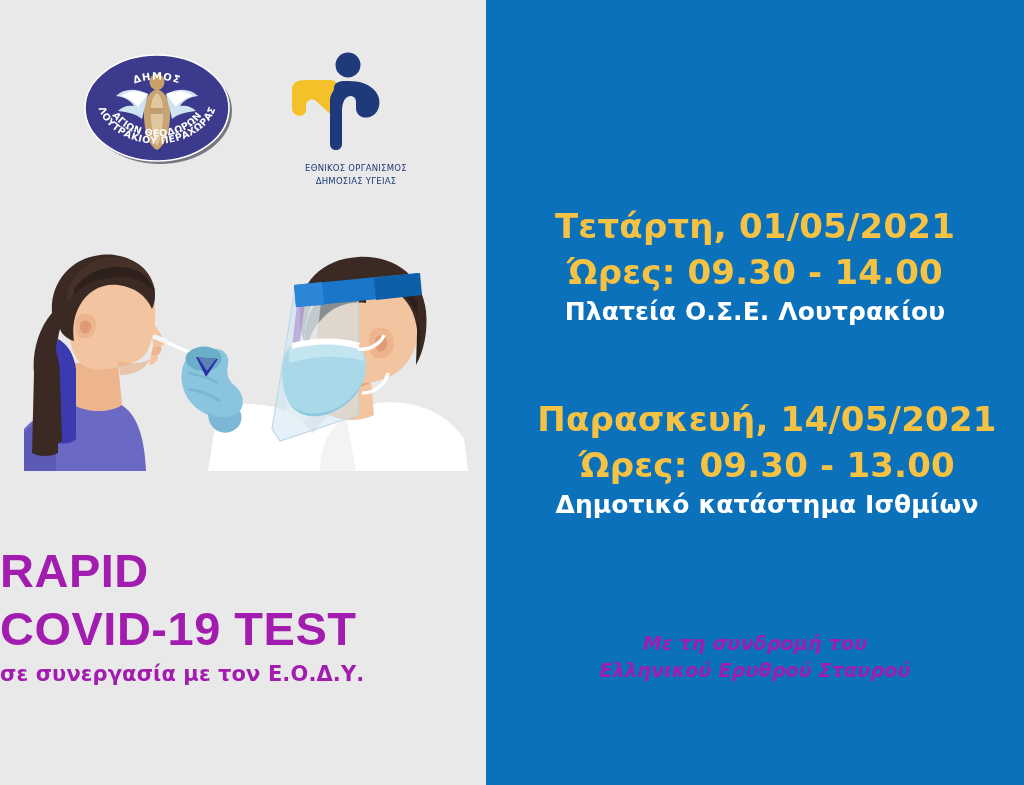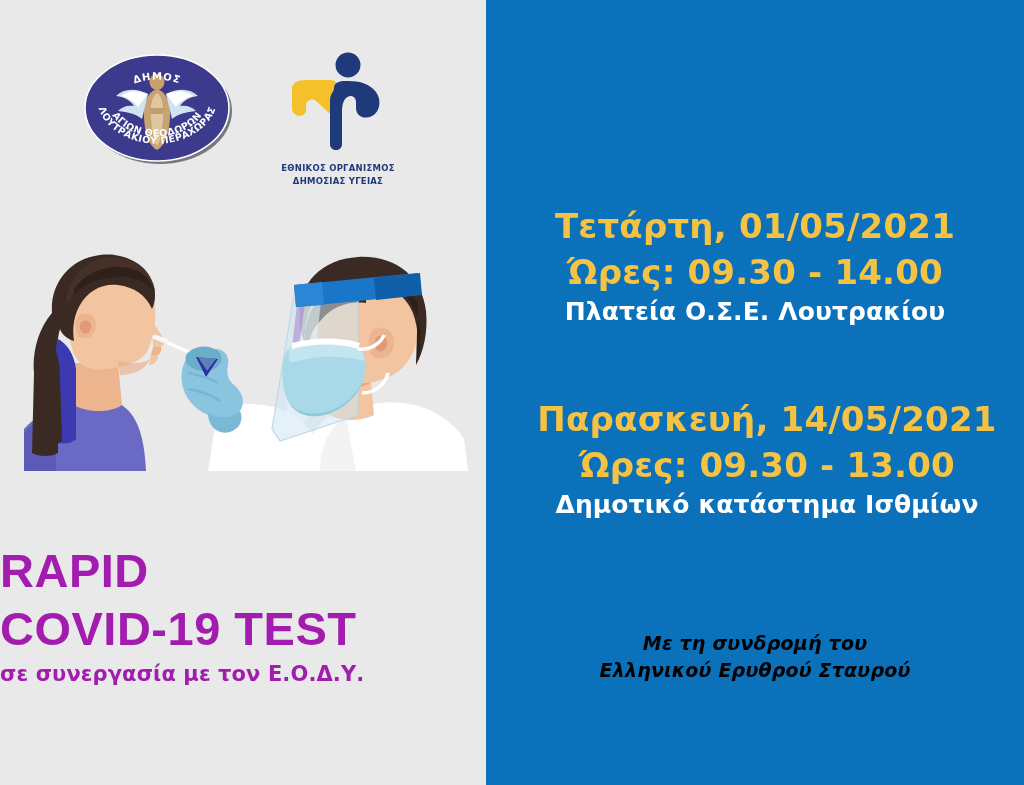--- a/index.html
+++ b/index.html
@@ -45,27 +45,27 @@
     left: 78px; top: 10px;
     width: 158px; height: 120px;
   }
   .eody {
     position: absolute;
     left: 272px; top: 10px;
     width: 130px; height: 130px;
   }
   .eody-caption {
     position: absolute;
-    left: 262px;
+    left: 280px;
     top: 124px;
     width: 152px;
     text-align: center;
     color: #1f3a7a;
     font-size: 8.5px;
-    font-weight: bold;
+    font-weight: normal;
     letter-spacing: .25px;
     line-height: 13px;
   }
 
   
   .illustration {
     position: absolute;
     left: 22px; top: 243px;
     width: 450px; height: 228px;
   }
@@ -133,21 +133,21 @@
     line-height: 34px;
     letter-spacing: .1px;
   }
 
   .credit {
     position: absolute;
     left: 486px;
     top: 630px;
     width: 538px;
     text-align: center;
-    color: #000000;
+    color: #a21caf;
     font-size: 19px;
     font-weight: bold;
     font-style: italic;
     line-height: 27px;
     letter-spacing: .2px;
   }
 </style>
 </head>
 <body>
 

